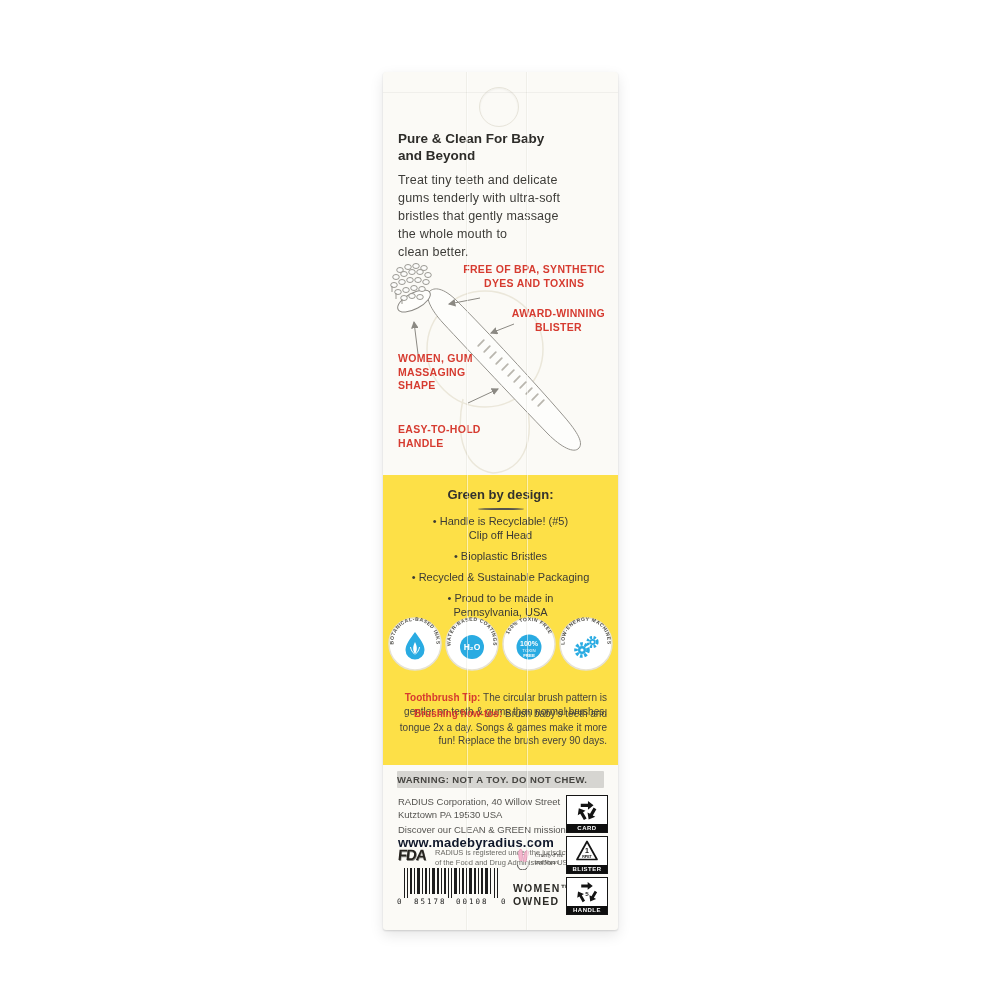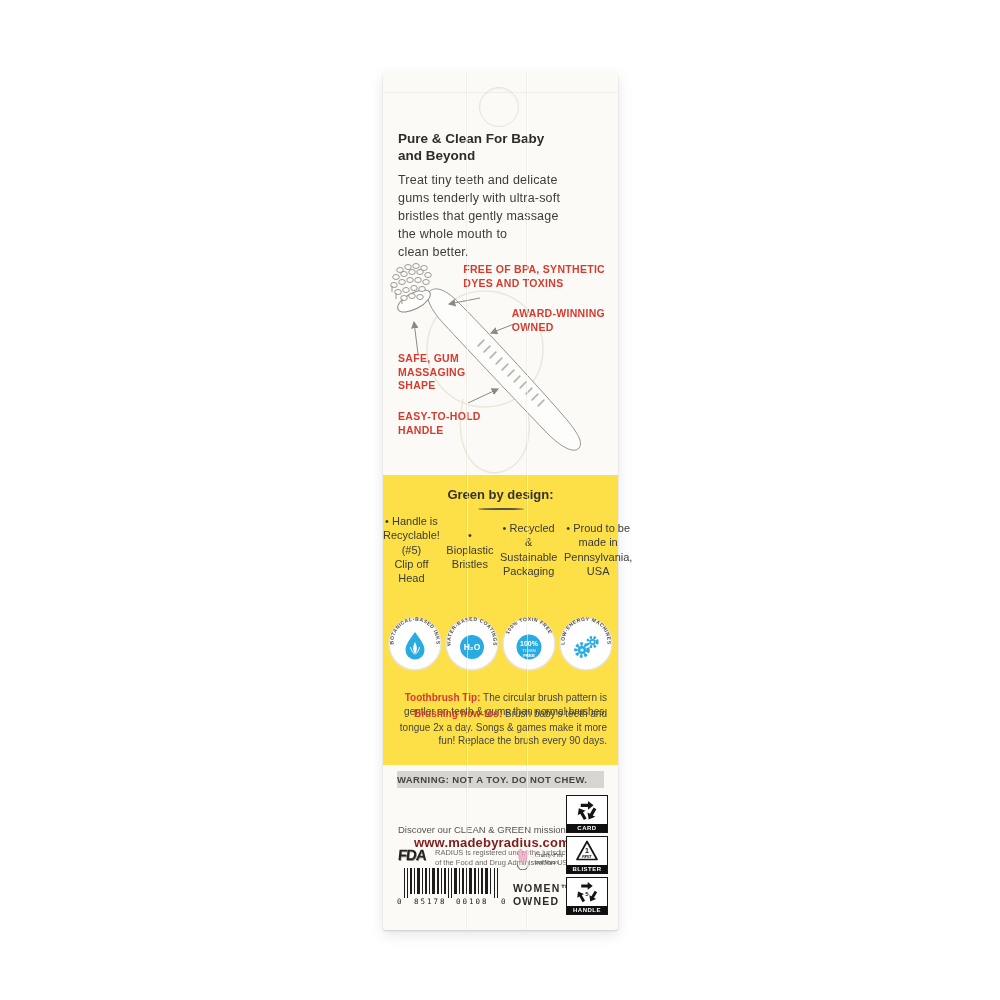--- a/index.html
+++ b/index.html
@@ -21,43 +21,43 @@
 
   .intro-title{position:absolute;left:15px;top:58px;width:205px;font-size:13.5px;font-weight:bold;
     color:#2d2c29;line-height:1.28;}
   .intro-desc{position:absolute;left:15px;top:100px;width:208px;font-size:12.5px;color:#3d3c38;
     line-height:1.43;letter-spacing:.2px;}
 
   .figure{position:absolute;left:0;top:185px;width:235px;height:218px;}
   .figure svg{position:absolute;left:0;top:0;}
   .callout{position:absolute;font-size:10.5px;font-weight:bold;color:#d63b30;
     line-height:1.3;letter-spacing:.3px;}
-  .co-right{text-align:left;}
+  .co-right{text-align:center;}
 
   .green{position:absolute;left:0;top:403px;width:235px;height:290px;background:#fde047;}
   .green-heading{position:absolute;top:12px;width:100%;text-align:center;font-size:13px;
     font-weight:bold;color:#33322d;}
   .green-divider{position:absolute;top:33px;left:50%;margin-left:-23px;width:46px;height:2px;
     background:#55534c;border-radius:50%;}
-  .green-bullets{position:absolute;top:39px;width:100%;display:flex;flex-direction:row;
+  .green-bullets{position:absolute;top:39px;width:100%;display:flex;flex-direction:column;
     align-items:center;gap:6.5px;font-size:11px;line-height:1.3;color:#3b3a35;text-align:center;}
   .badges{position:absolute;top:142px;width:100%;display:flex;justify-content:center;gap:3px;}
   .badge{width:54px;height:54px;}
   .tip{position:absolute;left:11px;width:213px;text-align:right;font-size:10px;
     line-height:1.36;color:#44433e;}
   .tip-label{color:#d63b30;font-weight:bold;}
   .tip-1{top:206px;} .tip-2{top:222px;}
 
   .warning-bar{position:absolute;left:14px;top:699px;width:207px;height:17px;background:#d6d5d1;
     color:#454440;font-size:9.5px;font-weight:bold;letter-spacing:.4px;text-align:left;
     line-height:17px;border-radius:1px;}
   .address{position:absolute;left:15px;top:724px;font-size:9.5px;color:#555450;line-height:1.35;}
   .mission{position:absolute;left:15px;top:752px;font-size:9.5px;color:#555450;}
-  .website{position:absolute;left:15px;top:763px;font-size:13px;font-weight:bold;color:#7f1d1d;
-    letter-spacing:.2px;margin-left:16px;}
+  .website{position:absolute;left:15px;top:763px;font-size:13px;font-weight:bold;color:#0f172a;
+    letter-spacing:.2px;}
   .fda-logo{position:absolute;left:15px;top:774px;font-size:15px;font-weight:bold;color:#26231f;
     letter-spacing:-1px;transform:skewX(-6deg);text-shadow:.6px .6px 0 #8a8a86;}
   .fda-note{position:absolute;left:52px;top:776px;font-size:7.5px;color:#6a6964;line-height:1.35;}
   .barcode{position:absolute;left:13px;top:794px;}
   .cruelty{position:absolute;left:129px;top:776px;width:72px;display:flex;align-items:center;gap:3px;}
   .cruelty-text{font-family:"Liberation Serif",serif;font-style:italic;font-size:5.5px;
     color:#3c3b38;line-height:1.3;}
   .women-owned{position:absolute;left:130px;top:810px;font-size:10.5px;font-weight:bold;
     color:#2b2a26;letter-spacing:1.2px;line-height:1.25;}
   .r-card{top:723px;} .r-blister{top:764px;} .r-handle{top:805px;}
@@ -145,25 +145,25 @@
         <g stroke="#8b8983" stroke-width="1" fill="none">
           <line x1="97" y1="41" x2="66" y2="47" marker-end="url(#ah)"></line>
           <line x1="131" y1="67" x2="108" y2="76" marker-end="url(#ah)"></line>
           <line x1="35" y1="97" x2="31" y2="65" marker-end="url(#ah)"></line>
           <line x1="85" y1="146" x2="115" y2="132" marker-end="url(#ah)"></line>
         </g>
       </svg>
       <div class="callout co-right pre" style="right:13px;top:6px">FREE OF BPA, SYNTHETIC
 DYES AND TOXINS</div>
       <div class="callout co-right pre" style="right:13px;top:50px">AWARD-WINNING
-OWNED</div>
-      <div class="callout pre" style="left:15px;top:95px">SAFE, GUM
+BLISTER</div>
+      <div class="callout pre" style="left:15px;top:95px">WOMEN, GUM
 MASSAGING
 SHAPE</div>
-      <div class="callout pre" style="left:15px;top:153px">EASY-TO-HOLD
+      <div class="callout pre" style="left:15px;top:166px">EASY-TO-HOLD
 HANDLE</div>
     </div>
 
     <div class="green">
       <div class="green-heading">Green by design:</div>
       <div class="green-divider"></div>
       <div class="green-bullets">
         <div class="pre">• Handle is Recyclable! (#5)
 Clip off Head</div>
         <div class="pre">• Bioplastic Bristles</div>
@@ -237,20 +237,22 @@
               <circle cx="33.5" cy="25" r="1.3" fill="#ffffff"></circle>
           </g>
         </svg>
       </div>
 
       <p class="tip tip-1"><span class="tip-label">Toothbrush Tip:</span> <span>The circular brush pattern is gentler on teeth &amp; gums than normal brushes.</span></p>
       <p class="tip tip-2"><span class="tip-label">Brushing how-tos:</span> <span>Brush baby's teeth and tongue 2x a day. Songs &amp; games make it more fun! Replace the brush every 90 days.</span></p>
     </div>
 
     <div class="warning-bar">WARNING: NOT A TOY. DO NOT CHEW.</div>
+    <div class="address pre">RADIUS Corporation, 40 Willow Street
+Kutztown PA 19530 USA</div>
     <div class="mission">Discover our CLEAN &amp; GREEN mission:</div>
     <div class="website">www.madebyradius.com</div>
     <div class="fda-logo">FDA</div>
     <div class="fda-note pre">RADIUS is registered under the jurisdiction
 of the Food and Drug Administration USA</div>
 
     <svg class="barcode" width="112" height="40" viewBox="0 0 112 40">
       <g fill="#1c1c1c">
         <rect x="8" y="2" width="1" height="30"></rect>
           <rect x="11" y="2" width="1" height="30"></rect>

